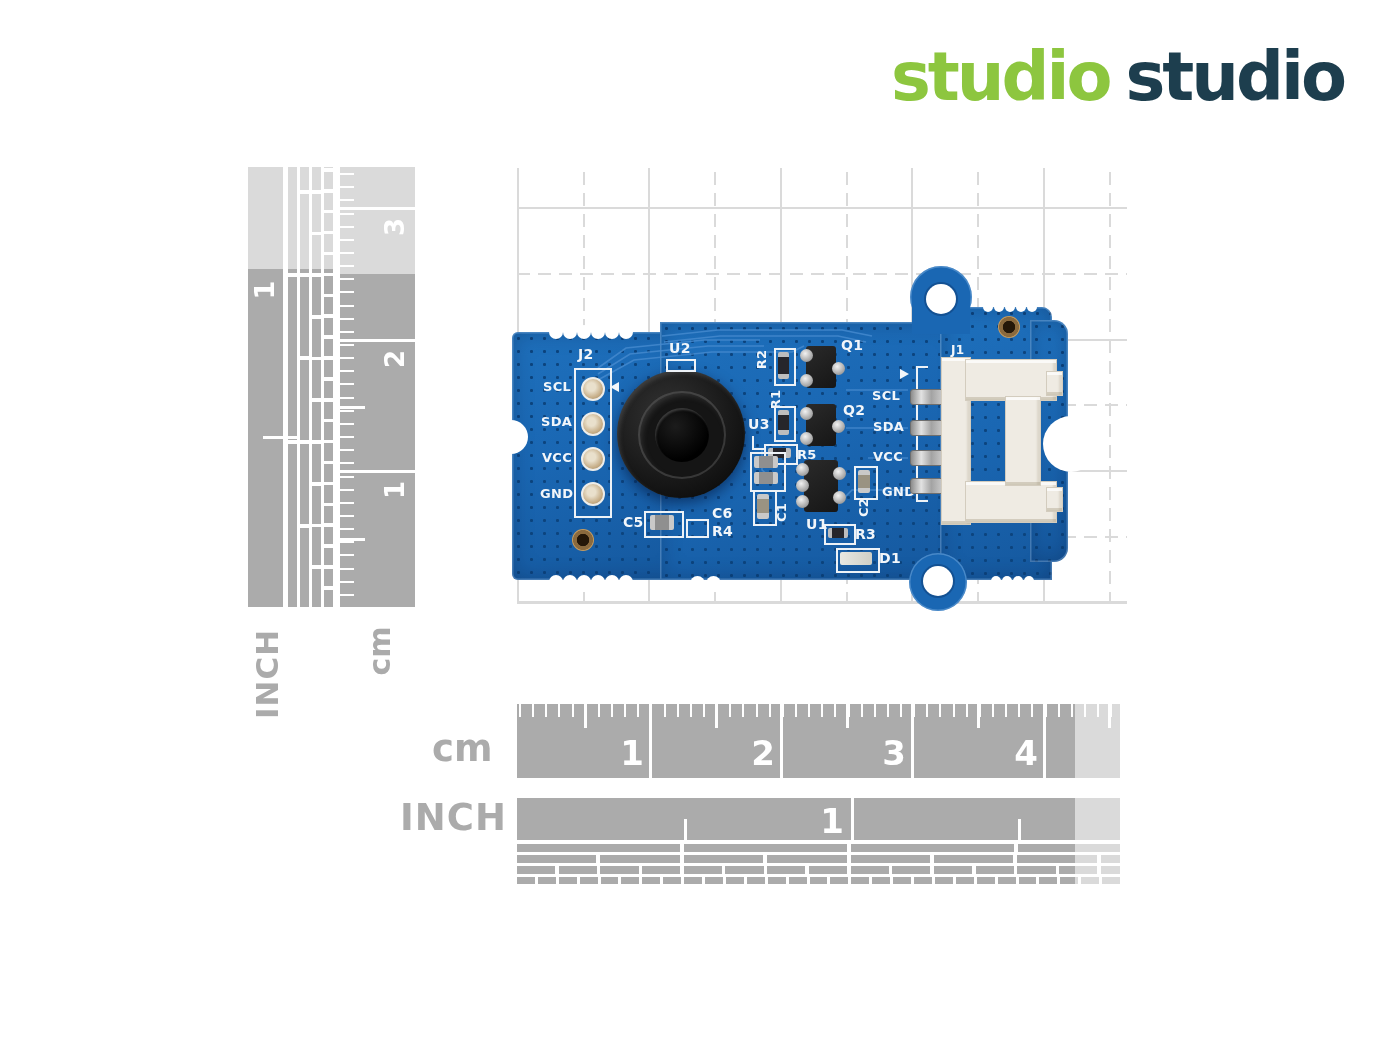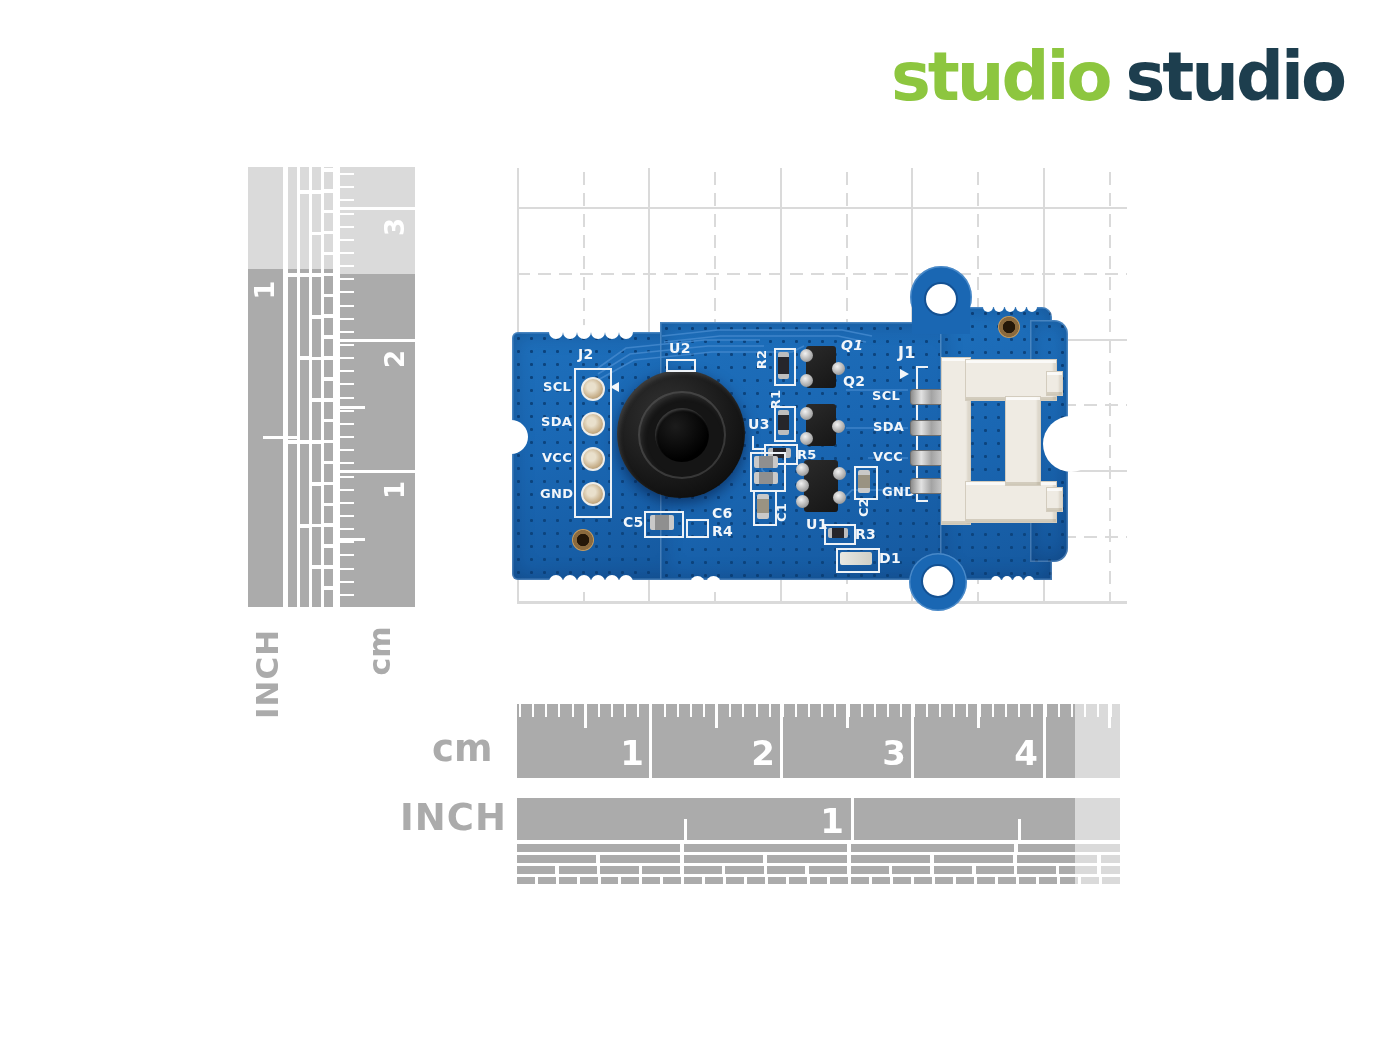--- a/index.html
+++ b/index.html
@@ -207,30 +207,30 @@
     <div class="lbl" style="left:669px;top:340px;font-size:14px;">U2</div>
     <div class="silk" style="left:666px;top:359px;width:26px;height:9px;"></div>
 
     <div class="lbl vrot" style="left:748px;top:352px;width:26px;">R2</div>
     <div class="silk" style="left:774px;top:348px;width:18px;height:34px;"></div>
     <div class="resbodyv" style="left:778px;top:352px;width:11px;height:27px;"></div>
     <div class="chip" style="left:806px;top:346px;width:30px;height:42px;"></div>
     <div class="spad" style="left:800px;top:349px;"></div>
     <div class="spad" style="left:800px;top:374px;"></div>
     <div class="spad" style="left:832px;top:362px;"></div>
-    <div class="lbl" style="left:841px;top:337px;font-size:14px;font-style:italic;">Q1</div>
+    <div class="lbl" style="left:841px;top:337px;font-size:14px;">Q1</div>
 
     <div class="lbl vrot" style="left:762px;top:392px;width:26px;">R1</div>
     <div class="silk" style="left:774px;top:406px;width:18px;height:32px;"></div>
     <div class="resbodyv" style="left:778px;top:410px;width:11px;height:25px;"></div>
     <div class="chip" style="left:806px;top:404px;width:30px;height:42px;"></div>
     <div class="spad" style="left:800px;top:407px;"></div>
     <div class="spad" style="left:800px;top:432px;"></div>
     <div class="spad" style="left:832px;top:420px;"></div>
-    <div class="lbl" style="left:843px;top:373px;font-size:14px;">Q2</div>
+    <div class="lbl" style="left:843px;top:402px;font-size:14px;">Q2</div>
 
     <div class="lbl" style="left:748px;top:416px;font-size:14px;">U3</div>
     <div class="silk" style="left:752px;top:436px;width:12px;height:12px;border-top:none;border-right:none;"></div>
     <div class="silk" style="left:764px;top:444px;width:30px;height:17px;"></div>
     <div class="resbody" style="left:768px;top:448px;width:23px;height:10px;"></div>
     <div class="lbl" style="left:797px;top:447px;">R5</div>
 
     <div class="silk" style="left:750px;top:452px;width:32px;height:36px;"></div>
     <div class="capbody" style="left:754px;top:456px;width:24px;height:12px;"></div>
     <div class="capbody" style="left:754px;top:472px;width:24px;height:12px;"></div>
@@ -258,21 +258,21 @@
     <div class="lbl" style="left:712px;top:505px;font-size:14px;">C6</div>
     <div class="lbl" style="left:712px;top:523px;font-size:14px;">R4</div>
 
     <div class="silk" style="left:824px;top:524px;width:28px;height:17px;"></div>
     <div class="resbody" style="left:828px;top:528px;width:20px;height:10px;"></div>
     <div class="lbl" style="left:855px;top:526px;font-size:14px;">R3</div>
     <div class="silk" style="left:836px;top:548px;width:40px;height:21px;"></div>
     <div class="abs" style="left:840px;top:552px;width:32px;height:13px;background:linear-gradient(90deg,#E8E8E2,#CFCFC6);border-radius:2px;"></div>
     <div class="lbl" style="left:879px;top:550px;font-size:14px;">D1</div>
 
-    <div class="lbl" style="left:898px;top:343px;font-size:16px;">J1</div>
+    <div class="lbl" style="left:951px;top:343px;font-size:12px;">J1</div>
     <div class="abs" style="left:916px;top:366px;width:2px;height:136px;background:#EDF2F7;"></div>
     <div class="abs" style="left:916px;top:366px;width:12px;height:2px;background:#EDF2F7;"></div>
     <div class="abs" style="left:916px;top:500px;width:12px;height:2px;background:#EDF2F7;"></div>
     <div class="arrowR" style="left:900px;top:369px;"></div>
     <div class="lbl" style="left:872px;top:388px;">SCL</div>
     <div class="lbl" style="left:873px;top:419px;">SDA</div>
     <div class="lbl" style="left:873px;top:449px;">VCC</div>
     <div class="lbl" style="left:882px;top:484px;">GND</div>
     <div class="pin" style="left:910px;top:389px;"></div>
     <div class="pin" style="left:910px;top:420px;"></div>

